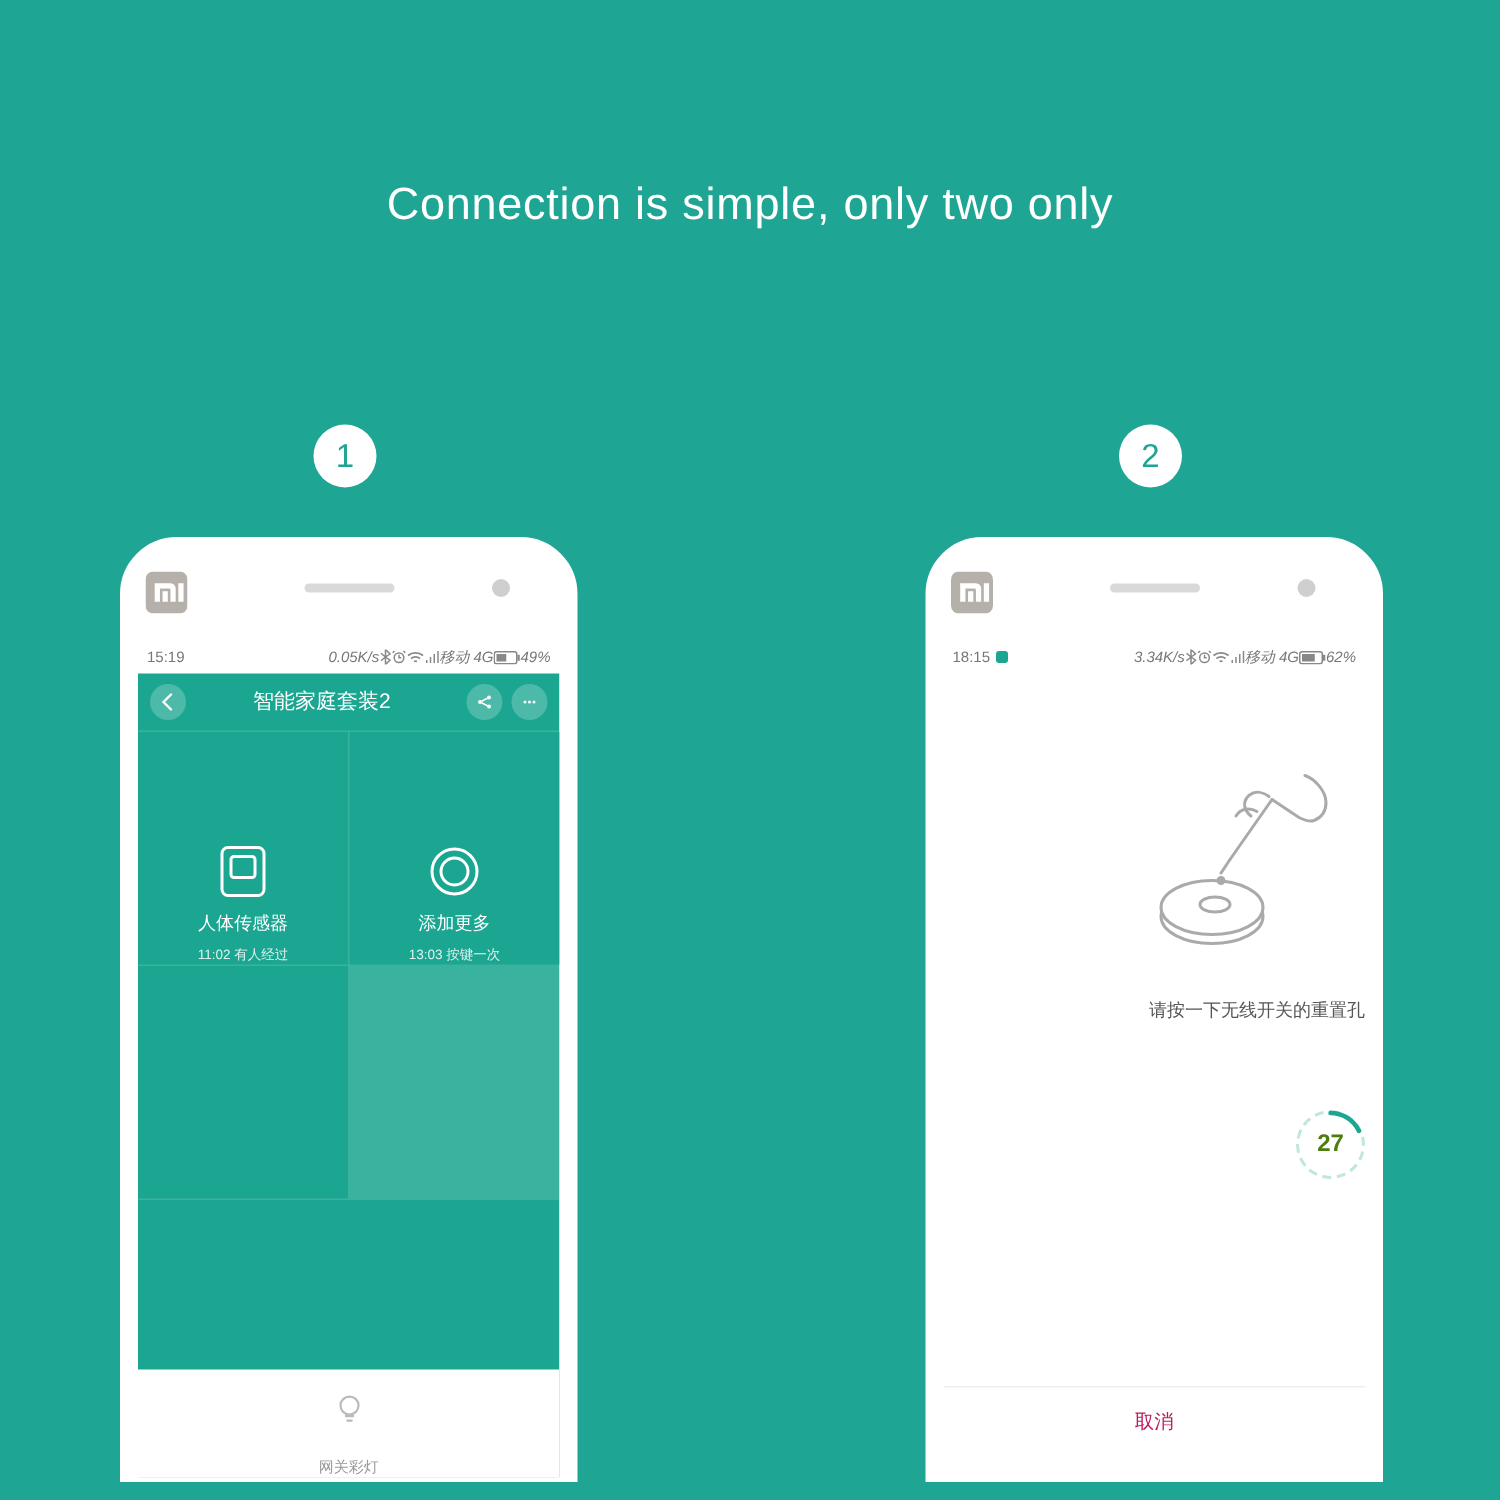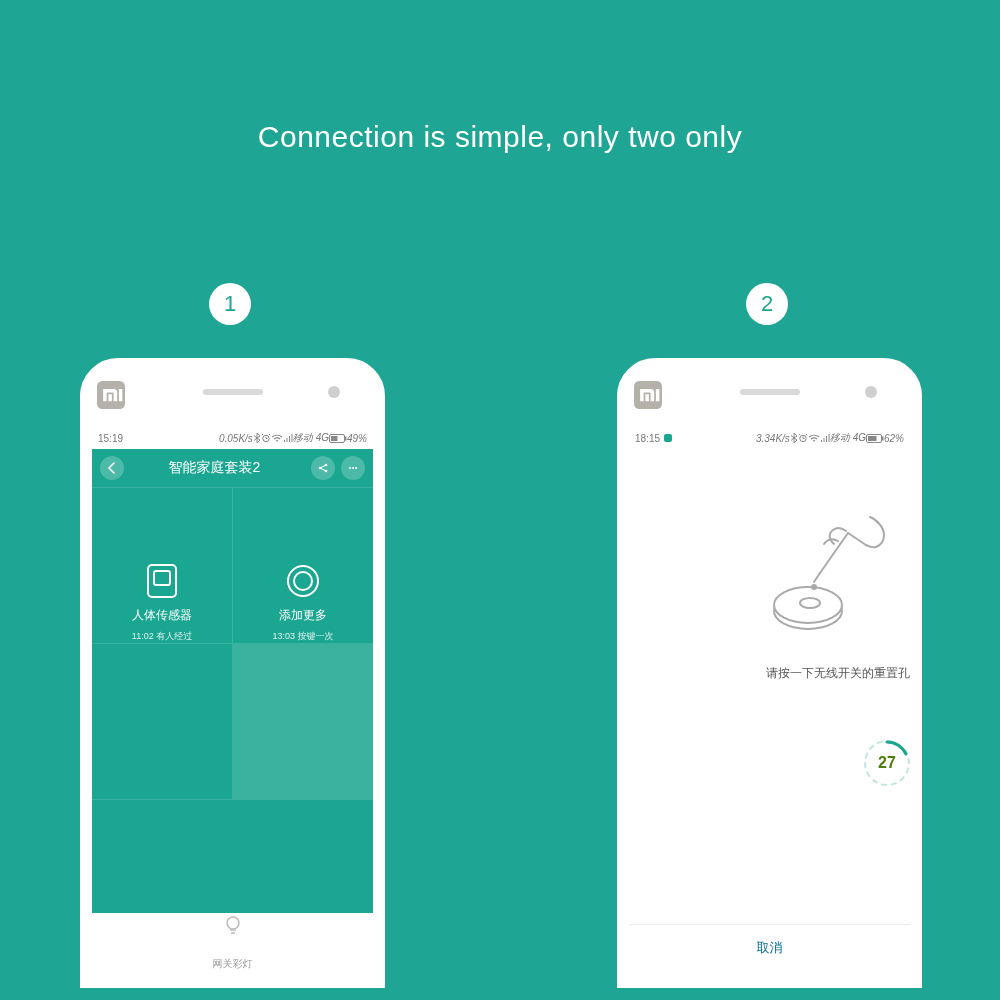--- a/index.html
+++ b/index.html
@@ -157,21 +157,21 @@
     margin-top: auto;
     background: #fff;
     height: 72px;
     display: flex;
   }
   .bottombar .bitem {
     flex: 1;
     display: flex;
     flex-direction: column;
     align-items: center;
-    justify-content: flex-start;
+    justify-content: flex-end;
     gap: 20px;
     color: #999;
     font-size: 10px;
   }
   .bottombar .bitem svg { display: block; }
 
   
   .p2 .screen-inner {
     background: #fff;
     height: calc(100% - 22px);
@@ -208,21 +208,21 @@
     color: #4d7c0f;
     font-weight: 700;
   }
   .cancel {
     margin-top: auto;
     width: 100%;
     border-top: 1px solid #eee;
     text-align: center;
     padding: 14px 0 28px;
     font-size: 13px;
-    color: #0369a1;
+    color: #be185d;
   }
 </style>
 </head>
 <body>
 
 <div class="headline">Connection is simple, only two only</div>
 
 <div class="step-badge s1">1</div>
 <div class="step-badge s2">2</div>
 

